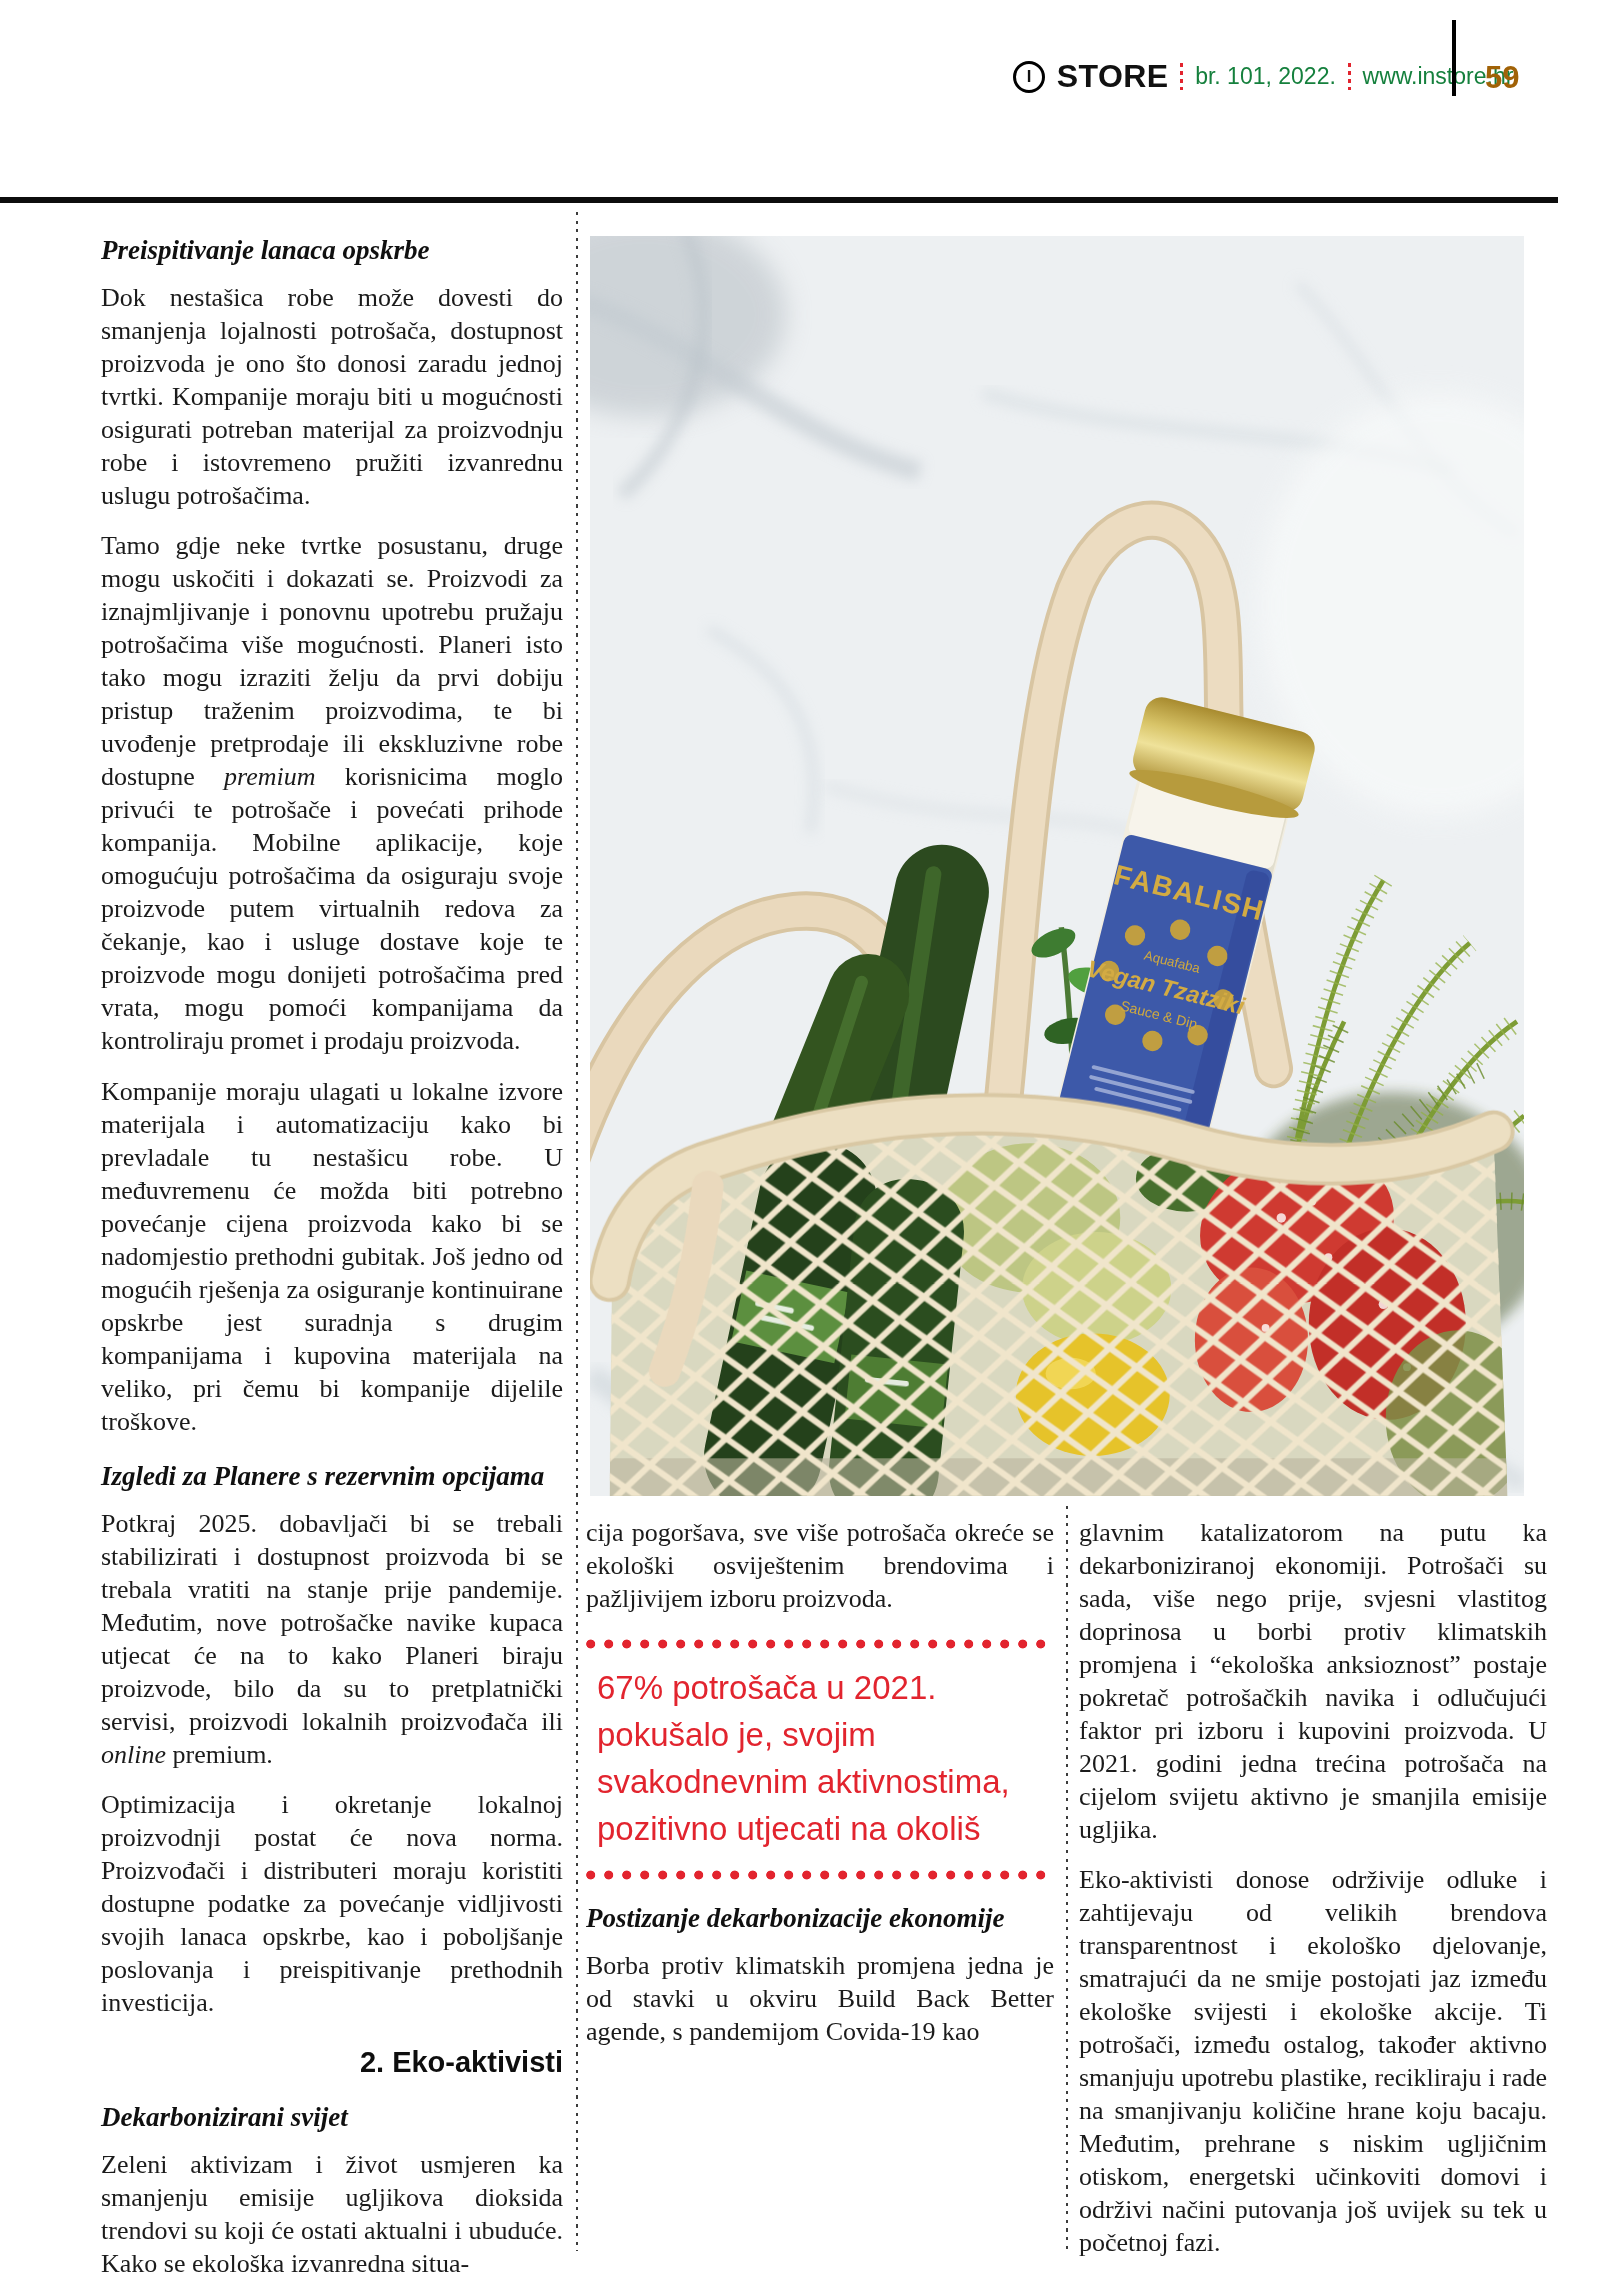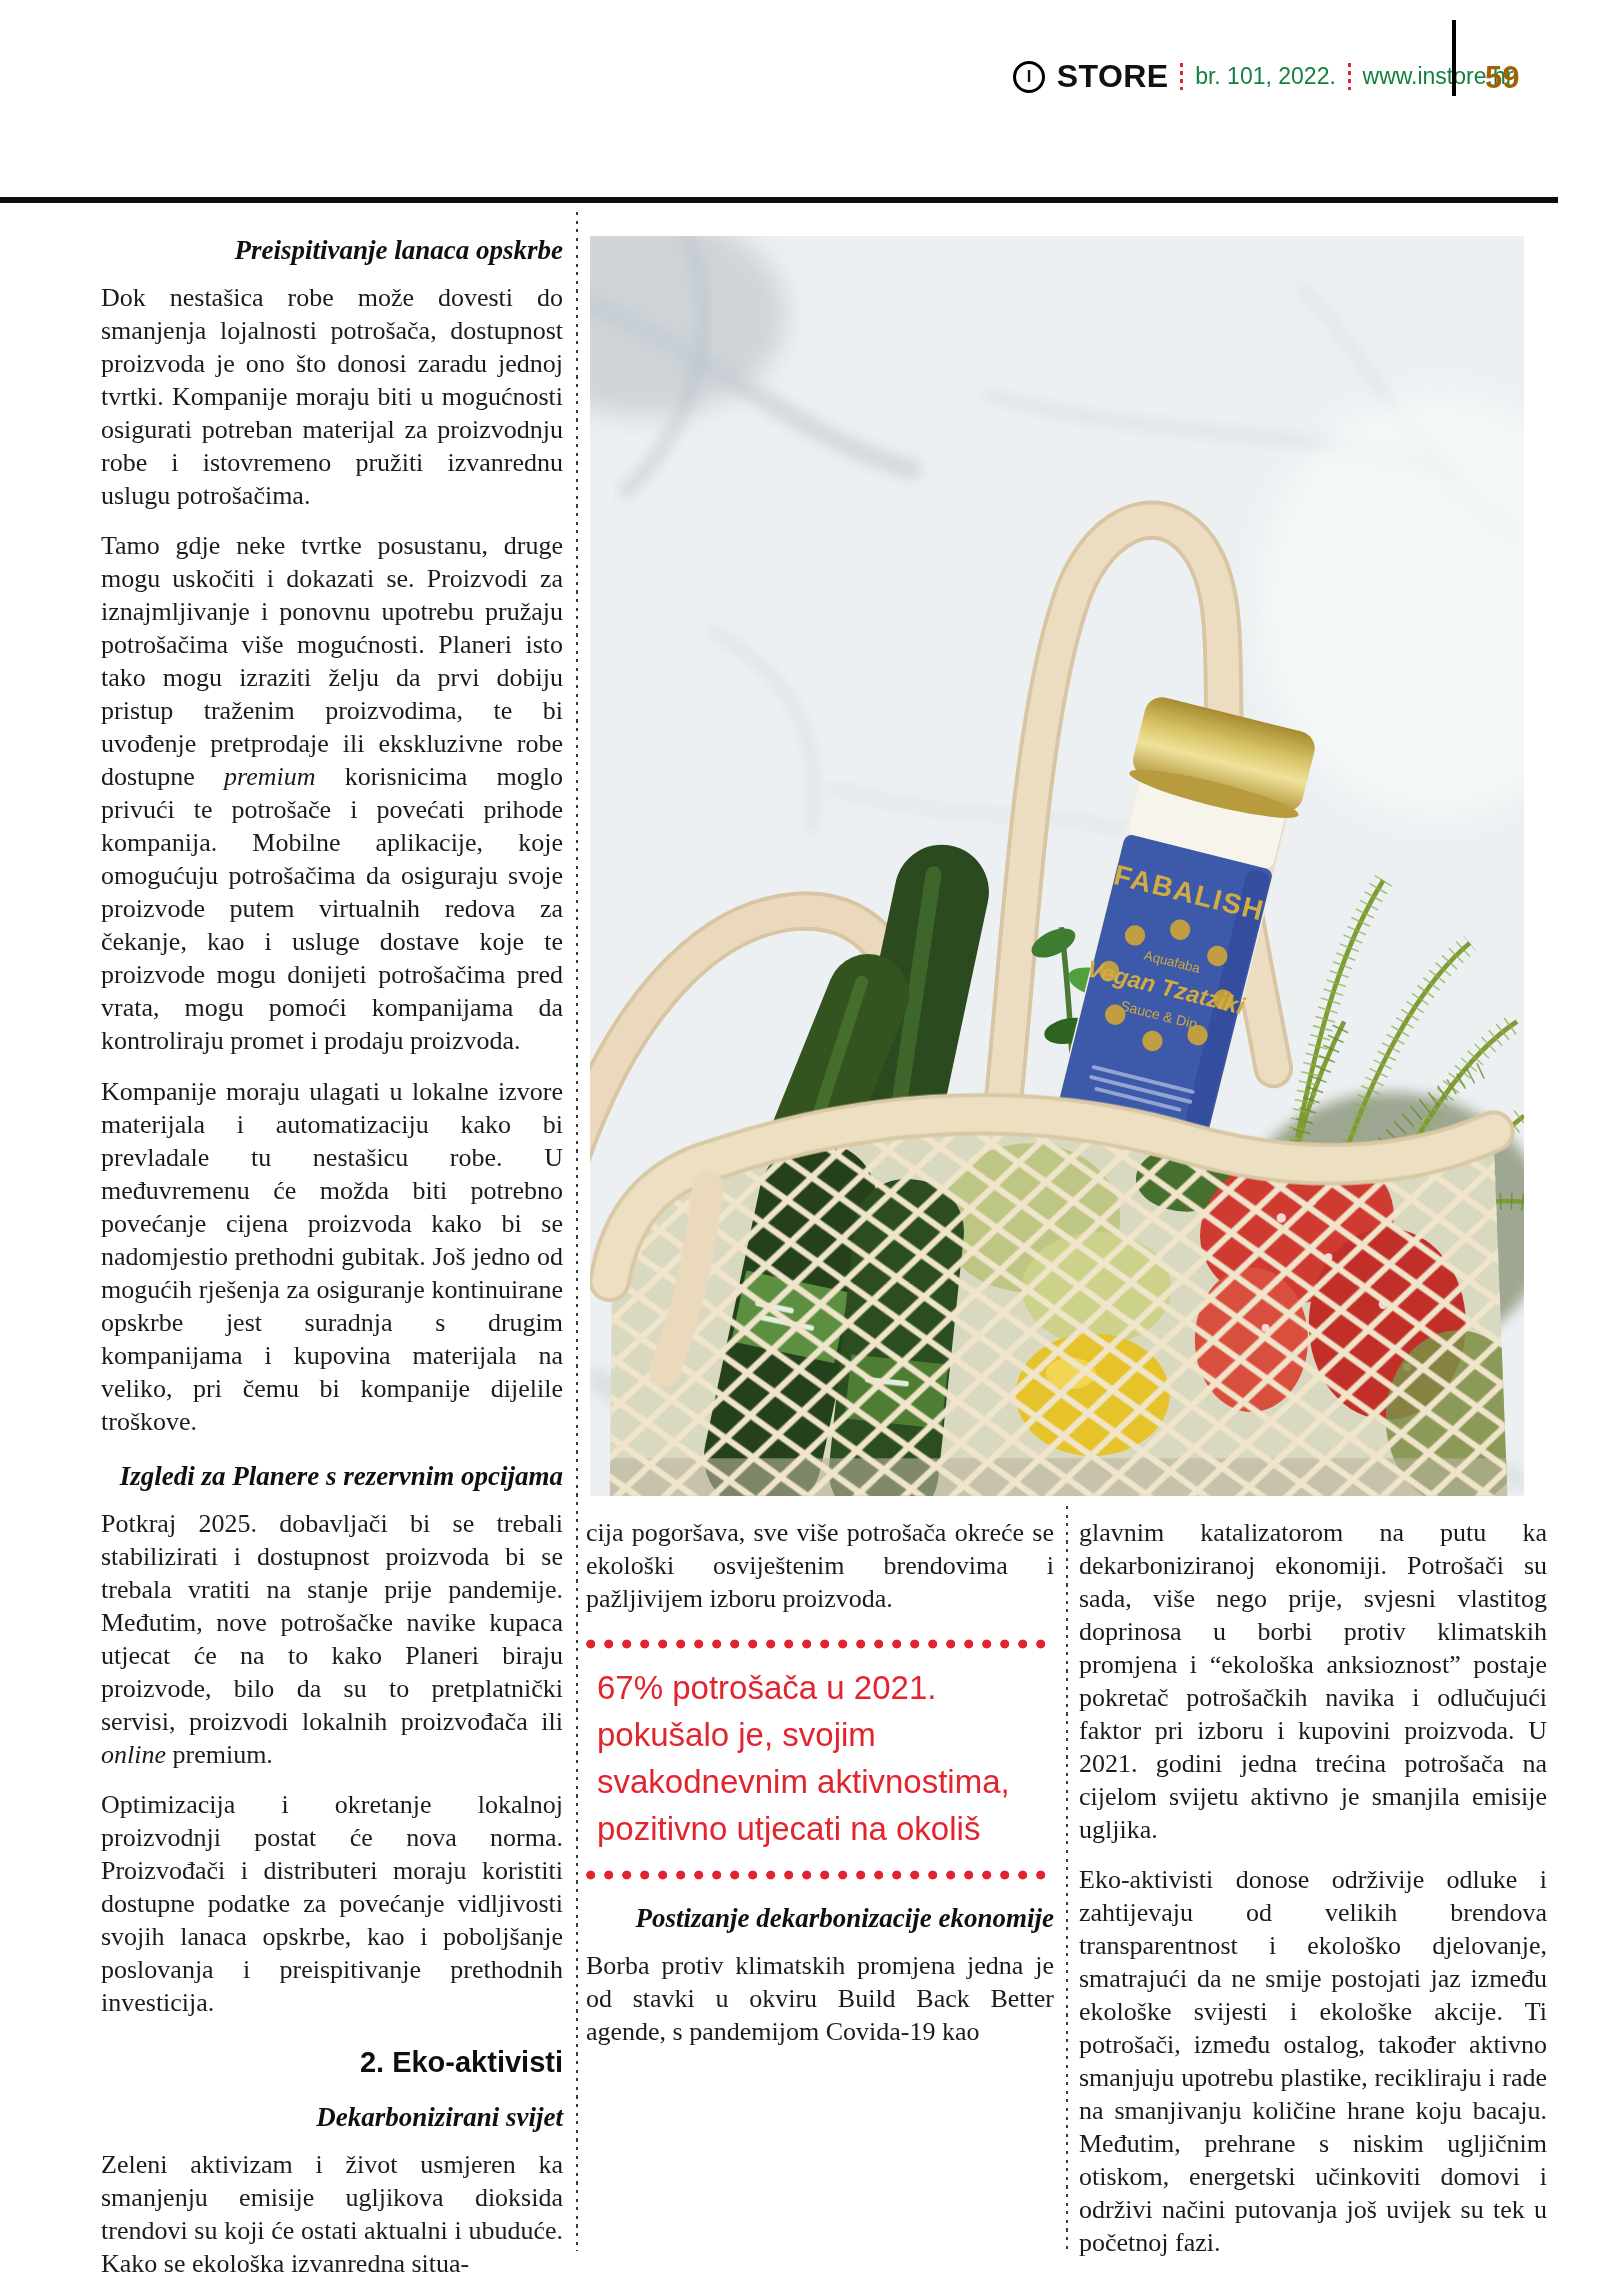--- a/index.html
+++ b/index.html
@@ -24,21 +24,21 @@
         background-image:repeating-linear-gradient(to bottom,#3c3c3c 0 3.1px,transparent 3.1px 8.6px);}
   #vsep1{left:576px;top:212px;height:2039px;}
   #vsep2{left:1066px;top:1506px;height:744px;}
   
   .col{position:absolute;text-align:justify;font-size:26px;line-height:33px;}
   #col-left{left:101px;top:234px;width:462px;}
   #col-mid{left:586px;top:1516px;width:468px;}
   #col-right{left:1079px;top:1516px;width:468px;}
   .col p{margin:0 0 17.3px 0;}
   .serif-head{font-size:27px;font-style:italic;font-weight:bold;margin:22px 0 14px 0;
-              text-align:right;color:#101010;}
+              text-align:left;color:#101010;}
   .serif-head.first{margin-top:0;}
   .sans-head{font-family:"Liberation Sans",sans-serif;font-size:29px;font-weight:700;
              margin:27px 0 12.6px 0;text-align:right;color:#0e0e0e;}
   
   .quote-block{margin:23.6px 0 20.4px 0;}
   .dot-rule{height:10.2px;background-image:radial-gradient(circle at 4.7px 5.1px,#e2242e 4.1px,transparent 4.9px);
             background-size:18px 10.2px;background-repeat:repeat-x;}
   .quote-text{font-family:"Liberation Sans",sans-serif;color:#e2242e;font-size:33px;
               line-height:47px;text-align:left;padding:15.7px 0 17.3px 11px;font-weight:400;}
   

